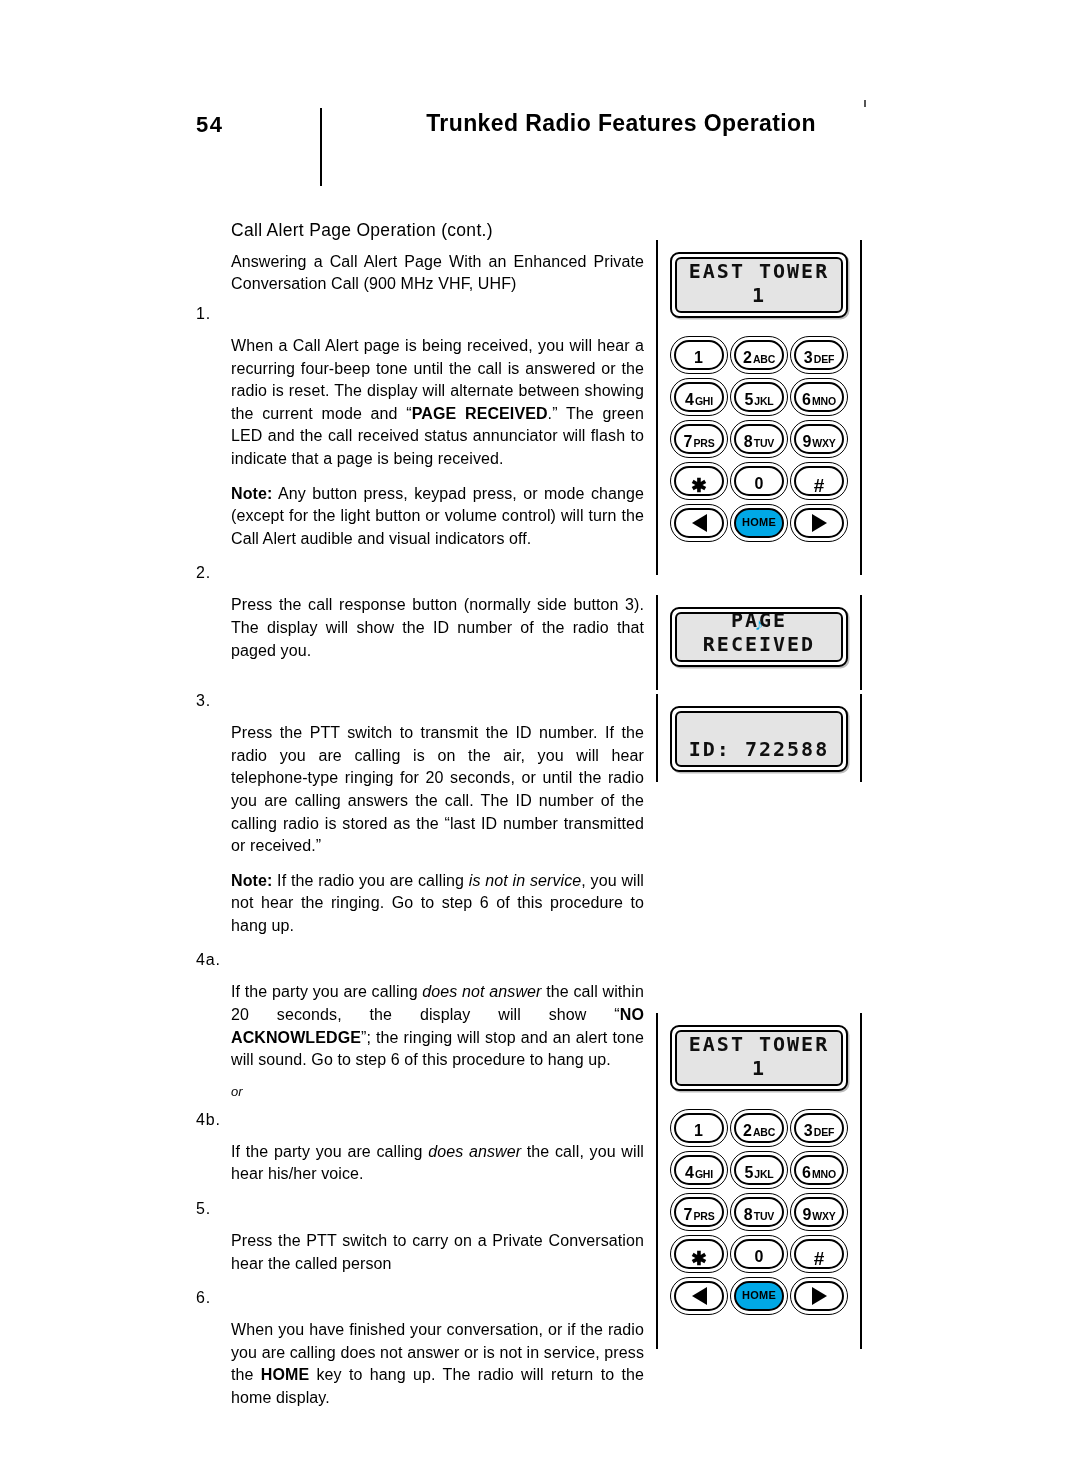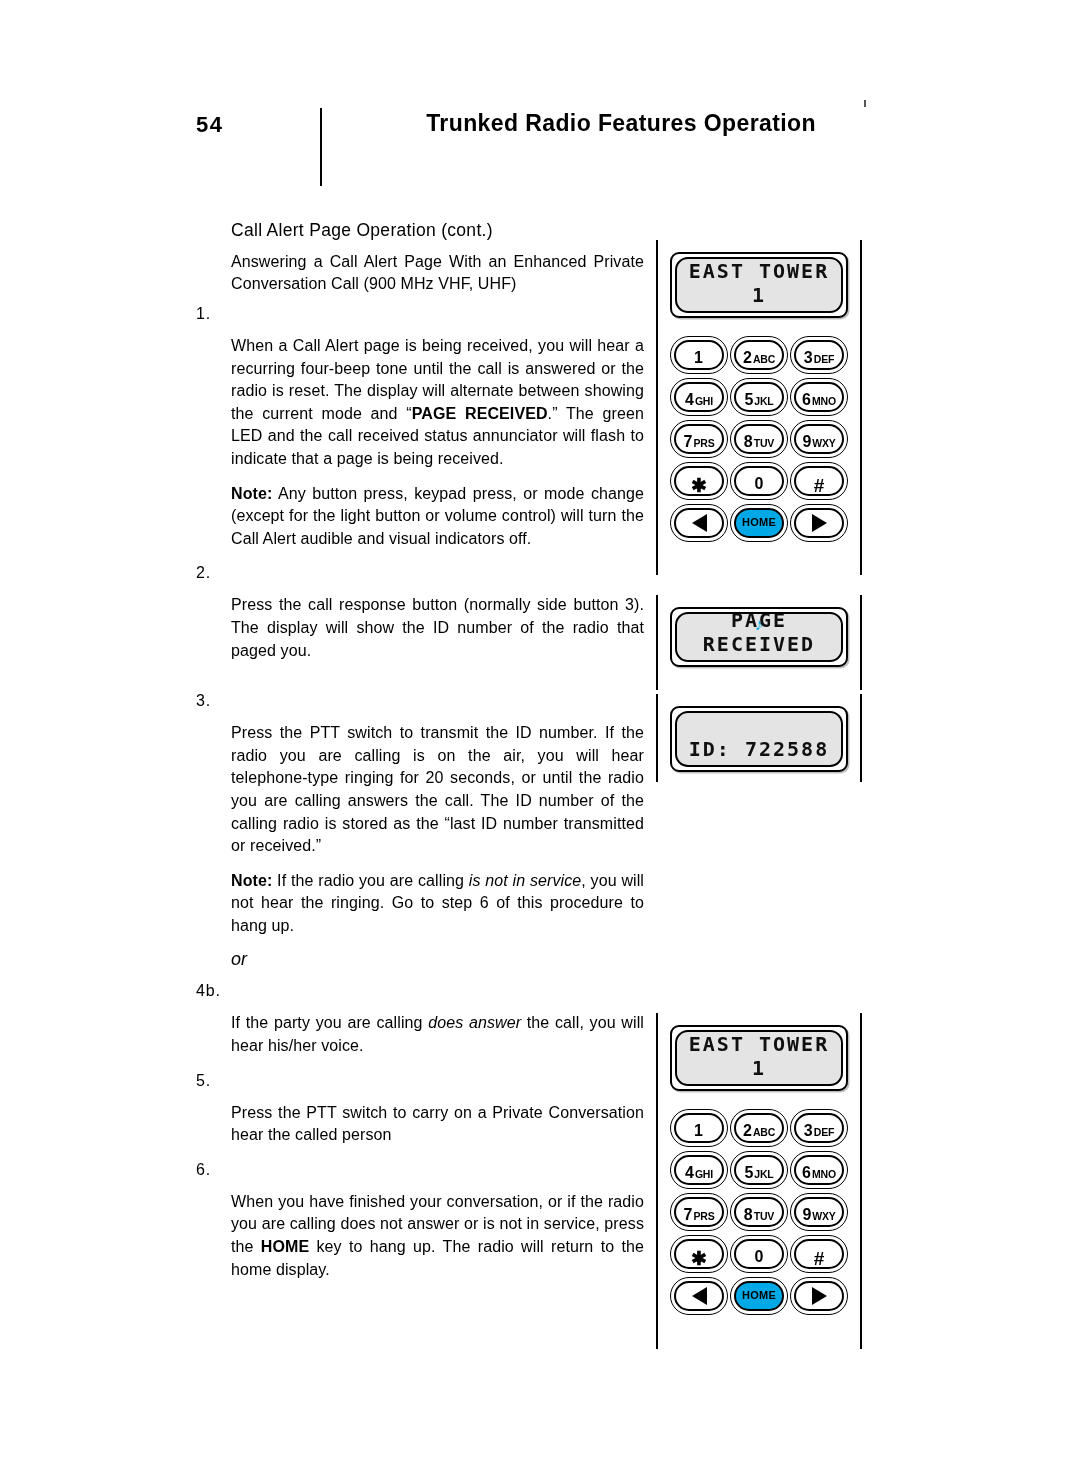--- a/index.html
+++ b/index.html
@@ -97,21 +97,21 @@
     margin-top: 32px;
   }
   .note {
     font-size: 16px;
     line-height: 22.6px;
     margin: 0 0 12px 35px;
     text-align: justify;
     letter-spacing: 0.1px;
   }
   .or-line {
-    font-size: 18px;
+    font-size: 13px;
     font-style: italic;
     margin: 0 0 10px 35px;
   }
   .spacer-gap { height: 16px; }
   b { font-weight: bold; }
   i { font-style: italic; }
 
   
   .radio {
     position: absolute;
@@ -129,21 +129,21 @@
   
   .lcd-outer {
     border: 2px solid #000;
     border-radius: 9px;
     background: #ffffff;
     padding: 3px;
     box-shadow: 1.5px 1.5px 0 #bdbdbd;
   }
   .lcd-screen {
     border: 2px solid #000;
-    border-radius: 13px;
+    border-radius: 6px;
     background: #e4e4e4;
     height: 52px;
     position: relative;
     overflow: hidden;
   }
   .lcd-line {
     position: absolute;
     left: 0; right: 0;
     bottom: 4px;
     text-align: center;
@@ -281,20 +281,24 @@
 
   <div class="spacer-gap"></div>
 
   <div class="step">
     <div class="step-num">3.</div>
     <div class="step-body">Press the PTT switch to transmit the ID number. If the radio you are calling is on the air, you will hear telephone-type ringing for 20 seconds, or until the radio you are calling answers the call. The ID number of the calling radio is stored as the “last ID number transmitted or received.”</div>
   </div>
 
   <div class="note"><b>Note:</b><span> If the radio you are calling <i>is not in service</i>, you will not hear the ringing. Go to step 6 of this procedure to hang up.</span></div>
 
+  <div class="step">
+    <div class="step-num">4a.</div>
+    <div class="step-body">If the party you are calling <i>does not answer</i> the call within 20 seconds, the display will show “<b>NO ACKNOWLEDGE</b>”; the ringing will stop and an alert tone will sound. Go to step 6 of this procedure to hang up.</div>
+  </div>
 
   <div class="or-line">or</div>
 
   <div class="step">
     <div class="step-num">4b.</div>
     <div class="step-body">If the party you are calling <i>does answer</i> the call, you will hear his/her voice.</div>
   </div>
 
   <div class="step">
     <div class="step-num">5.</div>

